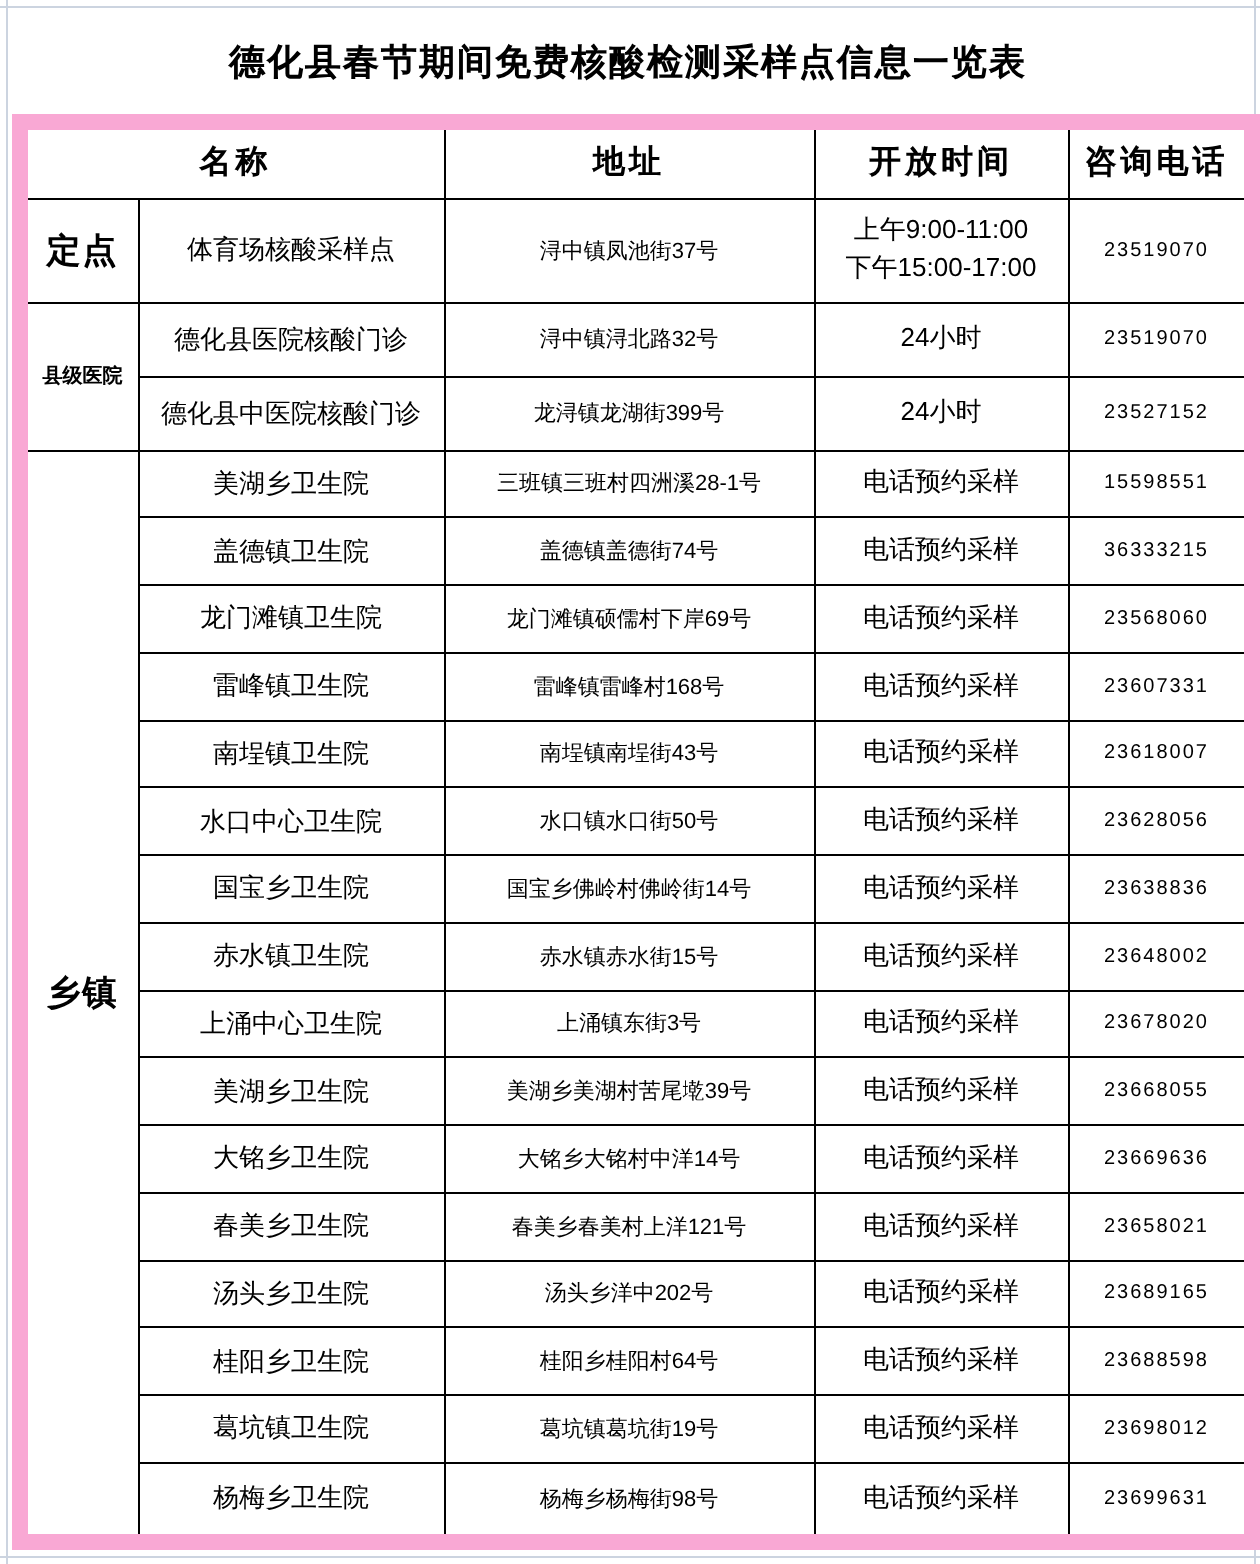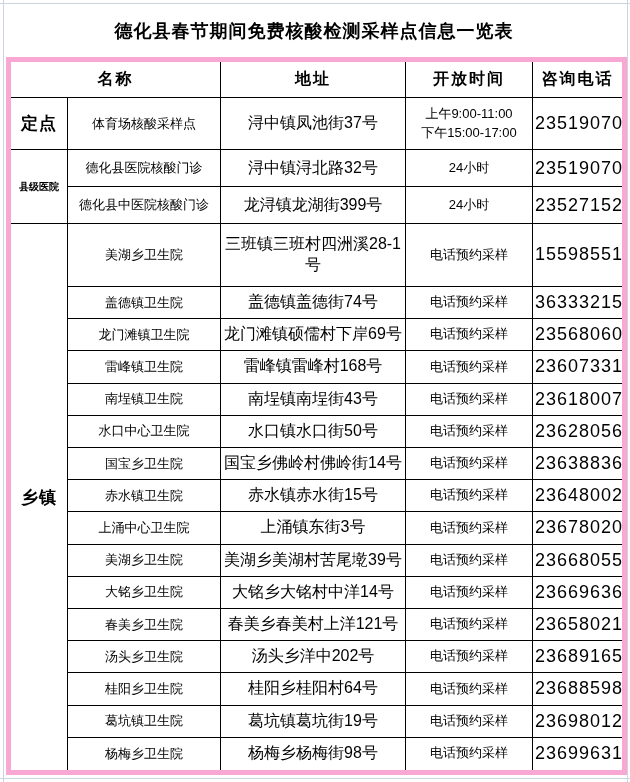--- a/index.html
+++ b/index.html
@@ -22,38 +22,38 @@
     position:absolute;left:6px;top:4px;width:616px;height:53px;
     display:flex;align-items:center;justify-content:center;
     font-weight:bold;font-size:18px;letter-spacing:1px;
     white-space:nowrap;
   }
 
   table.info{
     position:absolute;left:6px;top:57px;
     width:616px;height:718px;
     border-collapse:collapse;table-layout:fixed;
-    border:5px solid #f9a8d4;
+    border:8px solid #f9a8d4;
   }
   .info th,.info td{
     border:1px solid #000;
     text-align:center;vertical-align:middle;
     padding:0 2px;overflow:hidden;
   }
   .info th{font-size:16px;font-weight:bold;letter-spacing:2px;}
   tr.h-row{height:38px;}
   tr.r-tall{height:52px;}
   tr.r-mid{height:37px;}
 
   td.group-cell{font-weight:bold;font-size:17px;letter-spacing:1px;padding:0;}
   td.group-cell.group-small{font-size:10px;letter-spacing:0;margin-top:28px;}
   td.name-cell{font-size:13px;text-align:center;}
-  td.addr-cell{font-size:16px;text-align:center;}
+  td.addr-cell{font-size:11px;text-align:center;}
   td.time-cell{font-size:13px;white-space:pre-line;line-height:1.45;margin-left:26px;}
-  td.phone-cell{font-size:18px;letter-spacing:1px;}
+  td.phone-cell{font-size:10px;letter-spacing:1px;}
 </style>
 </head>
 <body>
 
 <div class="gridline gl-top"></div>
 <div class="gridline gl-bottom"></div>
 <div class="gridline gl-left"></div>
 <div class="gridline gl-right"></div>
 
 <div class="title">德化县春节期间免费核酸检测采样点信息一览表</div>

